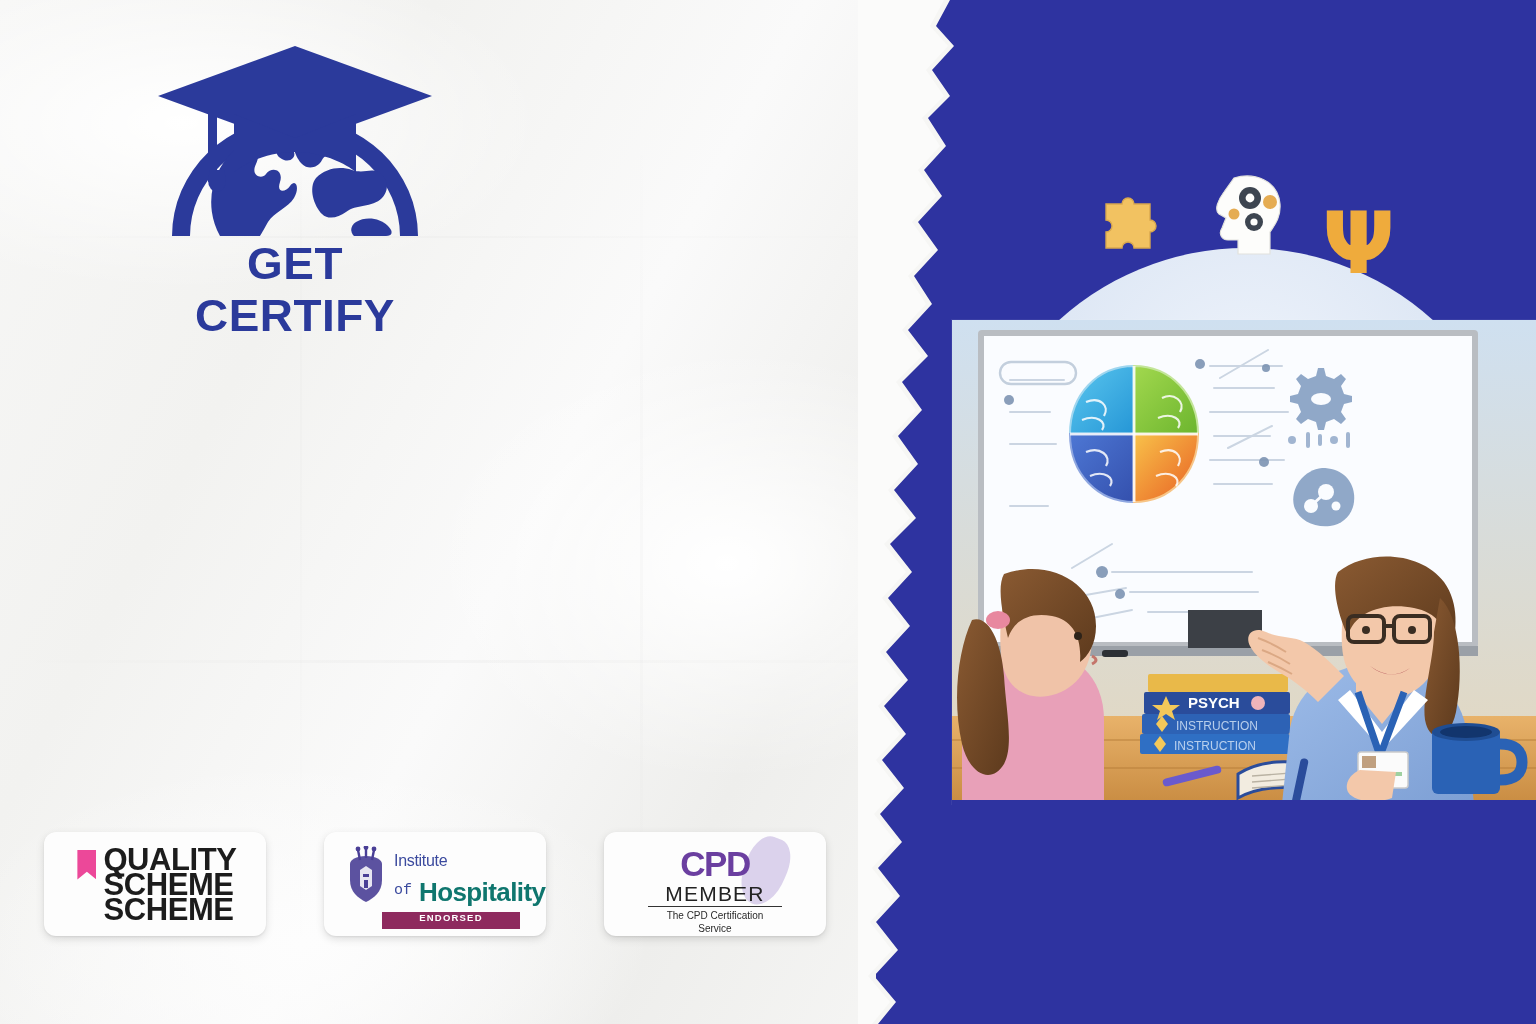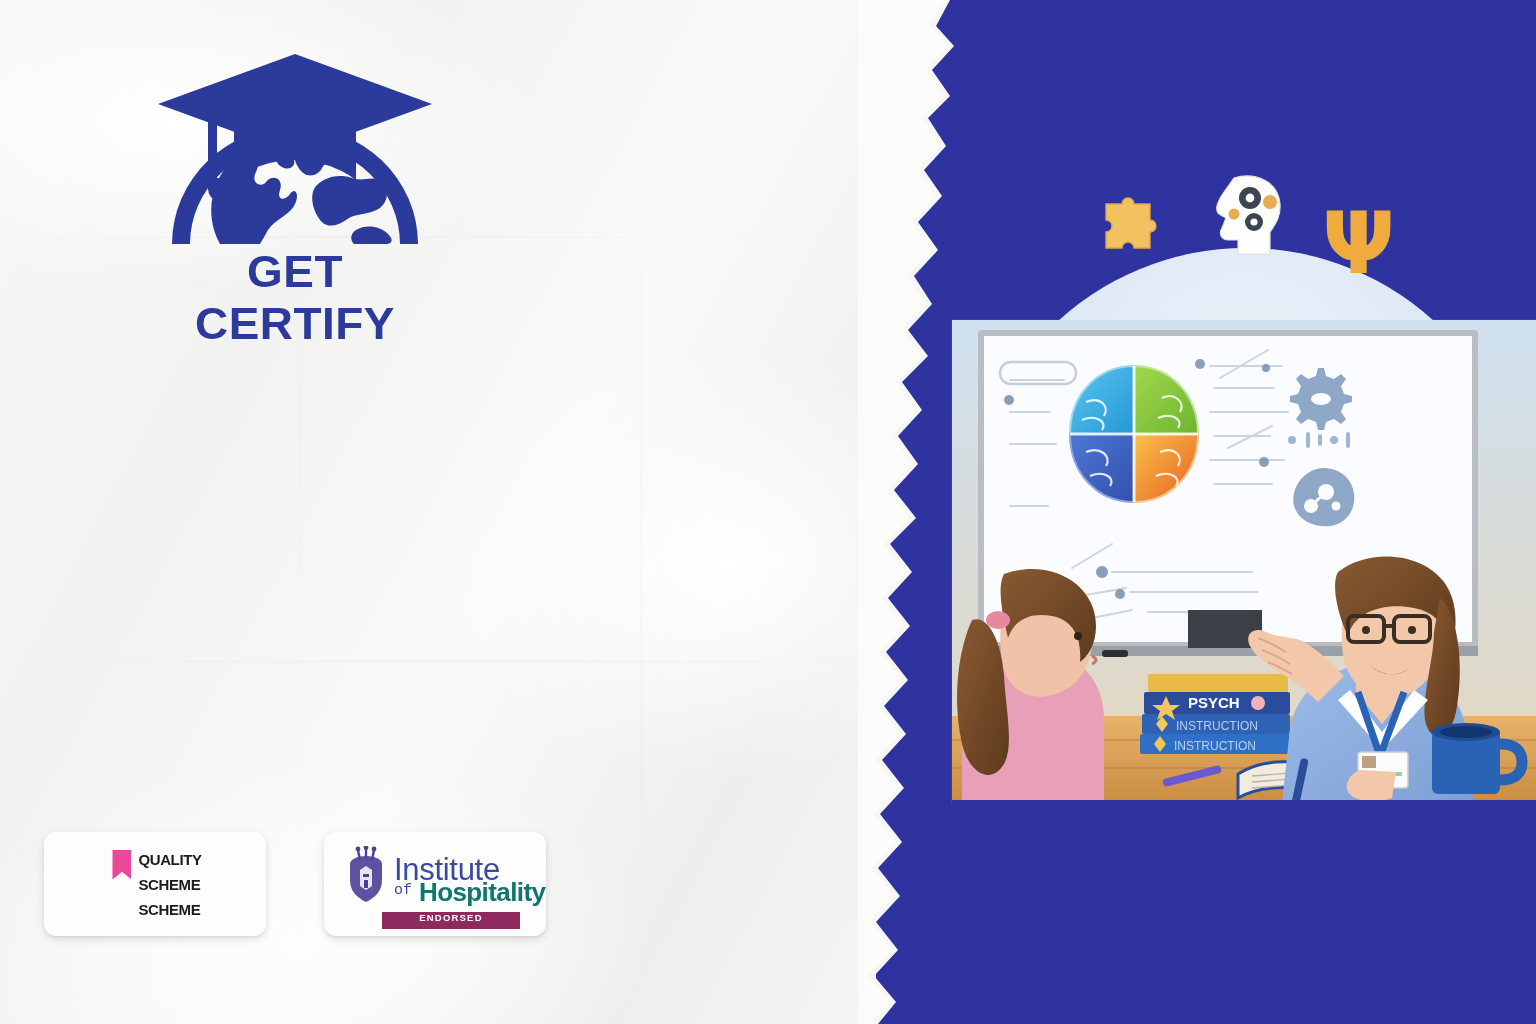--- a/index.html
+++ b/index.html
@@ -27,21 +27,21 @@
   .crease.c3{left:300px;top:0;width:2px;height:1024px;
     background:linear-gradient(180deg,rgba(0,0,0,0) 0%,rgba(0,0,0,.028) 40%,rgba(0,0,0,0) 100%);}
   .crease.c4{left:640px;top:0;width:3px;height:1024px;
     background:linear-gradient(180deg,rgba(0,0,0,0) 10%,rgba(0,0,0,.035) 55%,rgba(0,0,0,0) 95%);}
 
   
   .bluepanel{position:absolute;right:0;top:0;width:660px;height:1024px;background:#2e33a0;}
   .tornsvg{position:absolute;left:858px;top:0;width:240px;height:1024px;}
 
   
-  .logo{position:absolute;left:150px;top:48px;width:290px;height:260px;}
+  .logo{position:absolute;left:150px;top:40px;width:290px;height:260px;}
   .logo-mark{position:absolute;left:0;top:0;width:290px;height:205px;}
   .logo-word{
     position:absolute;left:0;top:198px;width:290px;text-align:center;
     font-family:"Liberation Sans", sans-serif;font-weight:700;
     font-size:45px;letter-spacing:.5px;color:#2b3a9b;
     transform:scaleX(1.02);
   }
 
   
   .headline{position:absolute;left:80px;top:352px;width:760px;}
@@ -56,26 +56,26 @@
   .badges{position:absolute;left:44px;top:832px;display:flex;gap:58px;align-items:flex-start;}
   .badge{
     width:222px;height:104px;background:#fdfdfd;border-radius:12px;
     box-shadow:0 3px 9px rgba(0,0,0,.13),0 1px 2px rgba(0,0,0,.07);
     display:flex;align-items:center;justify-content:center;position:relative;overflow:hidden;
   }
   
   .qls{display:flex;align-items:flex-start;gap:7px;padding-left:4px;}
   .qls-ribbon{width:19px;height:30px;background:#ec4899;flex:none;margin-top:3px;
     clip-path:polygon(0 0,100% 0,100% 100%,50% 74%,0 100%);}
-  .qls-txt{font-weight:700;font-size:15px;line-height:25px;color:#1c1c1c;letter-spacing:-.4px;}
+  .qls-txt{font-weight:700;font-size:31px;line-height:25px;color:#1c1c1c;letter-spacing:-.4px;}
   .qls-txt .l2,.qls-txt .l3{margin-left:0;}
   
   .ioh{width:100%;height:100%;position:relative;}
   .ioh-crest{position:absolute;left:16px;top:14px;width:52px;height:58px;}
-  .ioh-t1{position:absolute;left:70px;top:20px;font-size:31px;color:#3b4a9e;font-weight:400;letter-spacing:-.3px;}
+  .ioh-t1{position:absolute;left:70px;top:20px;font-size:16px;color:#3b4a9e;font-weight:400;letter-spacing:-.3px;}
   .ioh-of{position:absolute;left:70px;top:50px;font-size:15px;color:#3b4a9e;font-family:Liberation Mono, monospace;}
   .ioh-t2{position:absolute;left:95px;top:45px;font-size:26px;color:#0f766e;font-weight:700;letter-spacing:-.6px;}
   .ioh-banner{position:absolute;left:58px;top:80px;width:138px;height:17px;background:#8e2a5e;
     display:flex;align-items:flex-start;justify-content:center;}
   .ioh-banner span{color:#fff;font-size:9.5px;font-weight:700;letter-spacing:1.2px;}
   
   .cpd{width:100%;height:100%;position:relative;}
   .cpd-swoosh{position:absolute;right:40px;top:4px;width:42px;height:70px;background:#cfc3e6;
     transform:rotate(22deg);border-radius:40% 40% 50% 50%;opacity:.75;}
   .cpd-1{position:absolute;left:0;right:0;top:12px;text-align:center;font-size:35px;font-weight:700;
@@ -180,20 +180,32 @@
         </svg>
         <div class="ioh-t1">Institute</div>
         <div class="ioh-of">of</div>
         <div class="ioh-t2">Hospitality</div>
         <div class="ioh-banner">
           <span>ENDORSED</span>
         </div>
       </div>
     </div>
 
+    <div class="badge">
+      <div class="cpd">
+        <div class="cpd-swoosh"></div>
+        <div class="cpd-1">CPD</div>
+        <div class="cpd-2">MEMBER</div>
+        <div class="cpd-rule"></div>
+        <div class="cpd-3">
+          <div>The CPD Certification</div>
+          <div>Service</div>
+        </div>
+      </div>
+    </div>
 
   </div>
 
   <div class="dome"></div>
 
   <svg class="floaticon fi-puzzle" viewBox="0 0 66 62">
     <path fill="#f2c261" stroke="#d9a84e" stroke-width="1.4" d="M8,12 h16 a6,6 0 0 1 12,0 h16 v16 a6,6 0 0 1 0,12 v16 h-16 a6,6 0 0 0 -12,0 h-16 v-16
          a6,6 0 0 0 0,-12 Z"></path>
   </svg>
 

